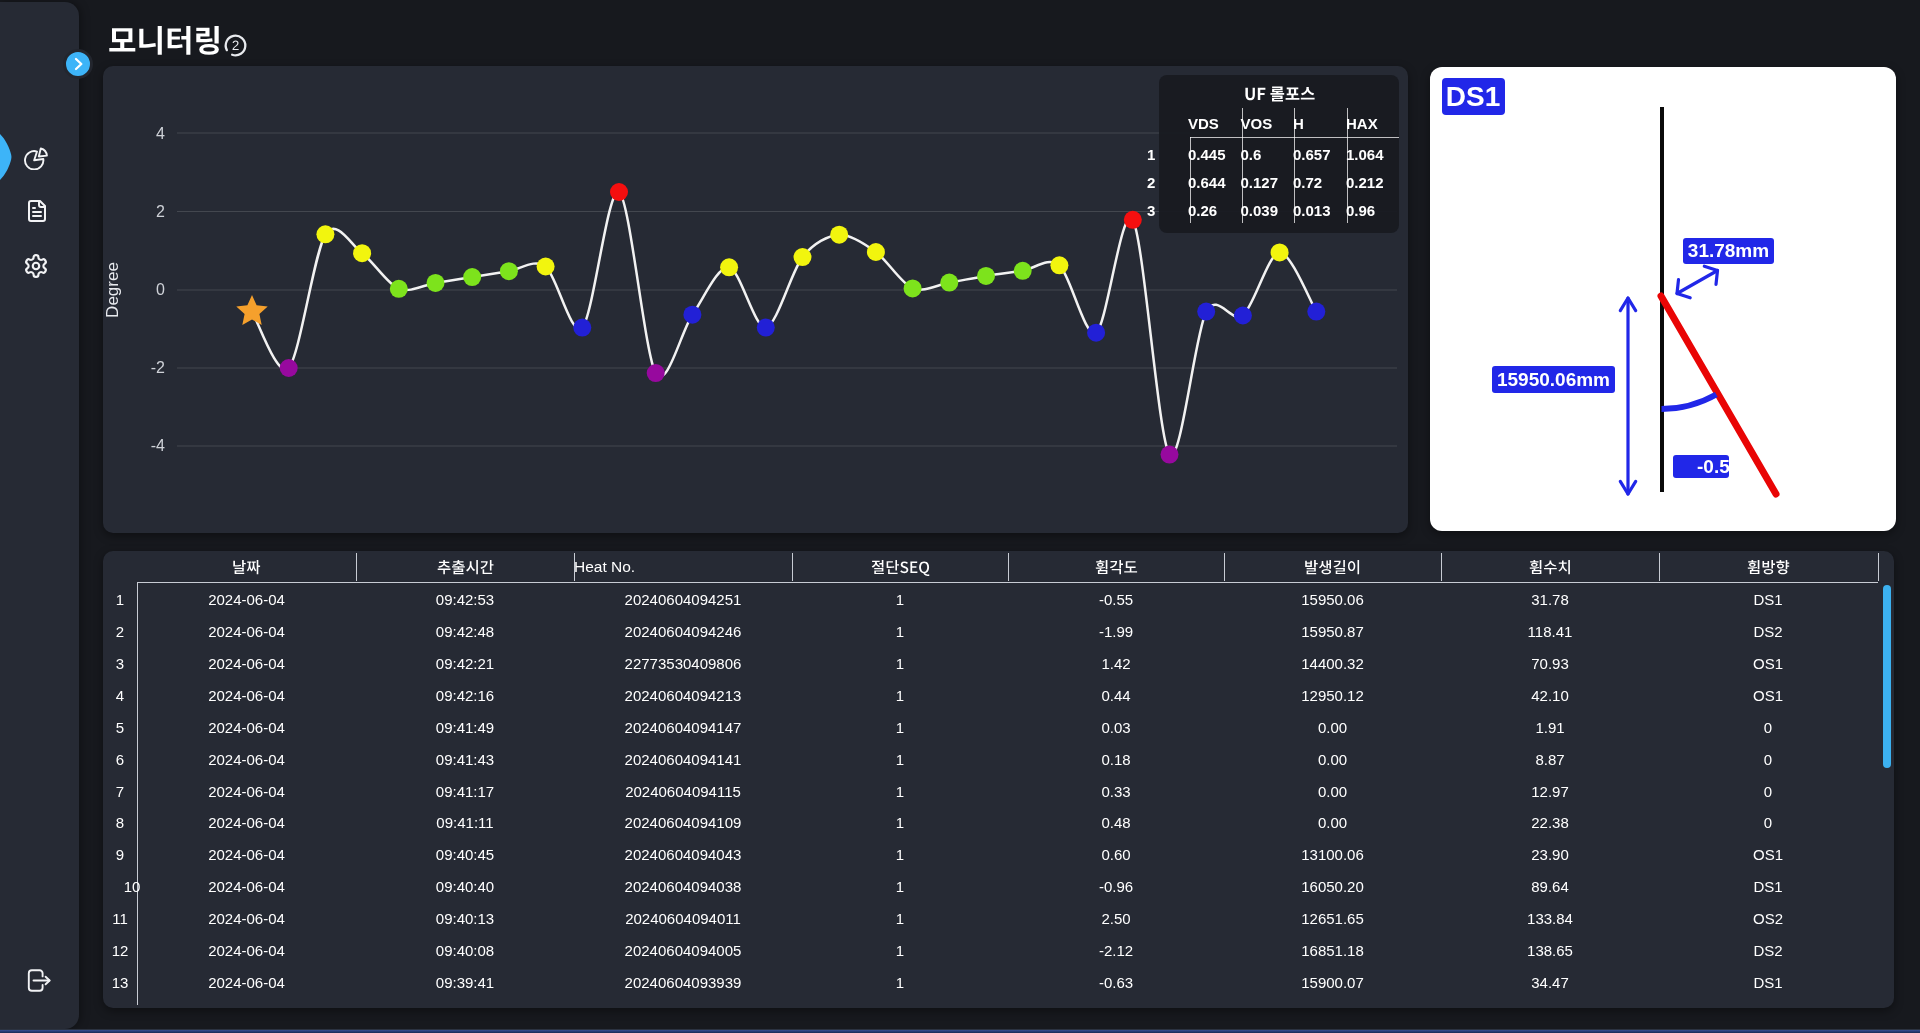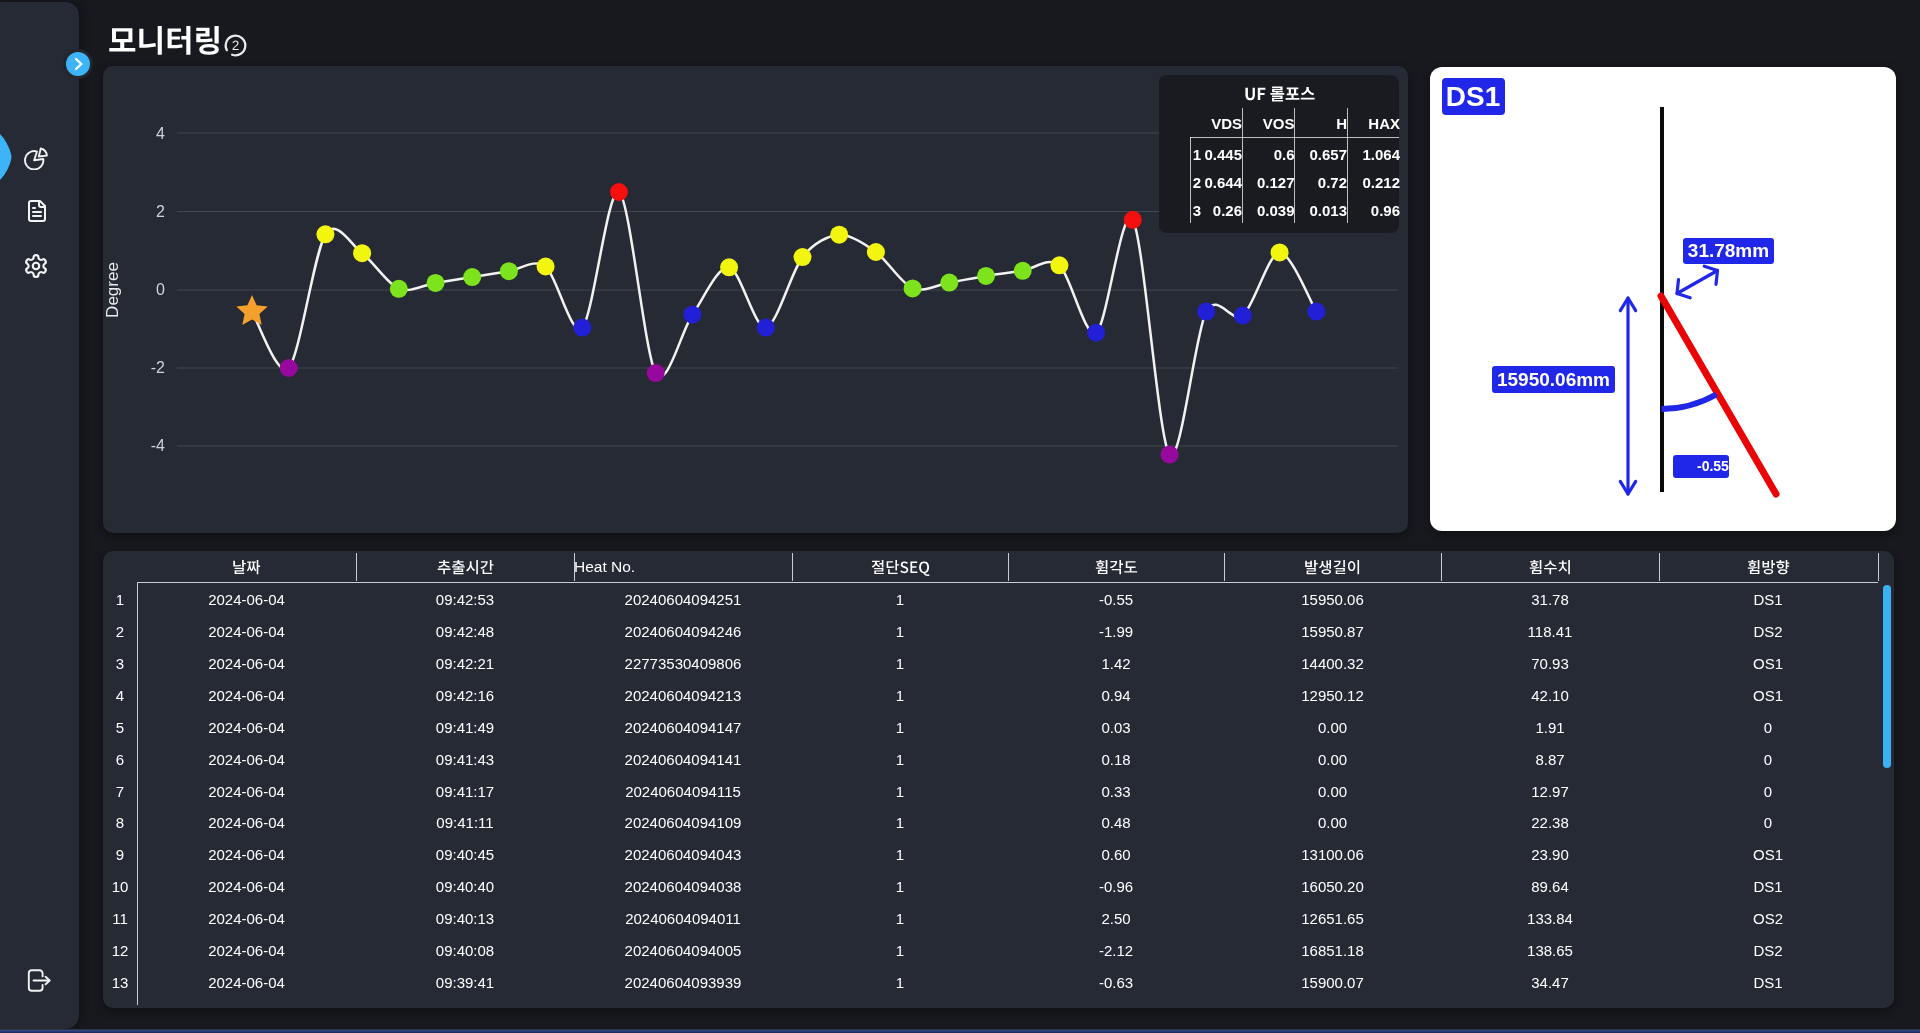--- a/index.html
+++ b/index.html
@@ -9,21 +9,21 @@
 #sidebar { position:absolute; left:0; top:2px; width:79px; height:1027px;
   background:#262a34; border-radius:0 14px 14px 0; box-shadow:2px 0 8px rgba(0,0,0,0.35); }
 #sideind { position:absolute; left:0; top:120px; }
 #bluebtn { position:absolute; left:63px; top:49px; width:30px; height:30px;
   border-radius:50%; background:#3db4f8; border:3px solid #23262e;
   display:flex; align-items:center; justify-content:center; z-index:5; }
 #chartpanel { position:absolute; left:103px; top:66px; width:1305px; height:467px;
   background:#262a34; border-radius:10px; box-shadow:0 3px 10px rgba(0,0,0,0.4); }
 #uftable { position:absolute; left:1159px; top:75px; width:240px; height:158px;
   background:rgba(24,26,33,0.95); border-radius:8px; z-index:4; }
-.ufc { position:absolute; width:54px; text-align:right; font-size:15px;
+.ufc { position:absolute; width:54px; text-align:left; font-size:15px;
   font-weight:bold; color:#fff; z-index:6; }
 #ds1panel { position:absolute; left:1430px; top:67px; width:466px; height:464px;
   background:#ffffff; border-radius:12px; box-shadow:0 3px 10px rgba(0,0,0,0.4); }
 #tablewrap { position:absolute; left:103px; top:551px; width:1791px; height:457px;
   background:#262a34; border-radius:10px; box-shadow:0 3px 10px rgba(0,0,0,0.4); color:#fff; }
 .hcell { position:absolute; top:0; height:31px; line-height:31px; 
   font-size:15.5px; font-weight:400; color:#fff; }
 .hsep { position:absolute; top:2px; height:28px; width:1px; background:#c8ccd4; }
 .rnum { position:absolute; width:34px; text-align:center; font-size:15px; color:#fff; }
 .dcell { position:absolute; text-align:center; font-size:15px; color:#fff; }
@@ -172,21 +172,21 @@
     <path d="M190.3 243.6 L198 231 L205.7 243.6"></path>
     <path d="M190.3 414.4 L198 427 L205.7 414.4"></path>
     <line x1="247" y1="226.5" x2="287.5" y2="203.5"></line>
     <path d="M248.5 212.6 L247 226.5 L260.2 230.8"></path>
     <path d="M286 217.4 L287.5 203.5 L274.3 199.2"></path>
   </g>
   <path d="M 231.5 342 A 113 113 0 0 0 286.3 327.5" fill="none" stroke="#2127e8" stroke-width="6"></path>
 </svg>
 <div class="blab" style="left:62px;top:299px;width:123px;height:27px;line-height:27px;font-size:19px;">15950.06mm</div>
 <div class="blab" style="left:253px;top:171px;width:91px;height:26px;line-height:26px;font-size:19px;">31.78mm</div>
-<div class="blab" style="left:243px;top:388px;width:56px;height:23px;line-height:23px;font-size:14px;padding-left:24px;">-0.55°</div>
+<div class="blab" style="left:243px;top:388px;width:56px;height:23px;line-height:23px;font-size:19px;padding-left:24px;">-0.55°</div>
 </div>
 
 <div id="tablewrap">
 <div class="hsep" style="left:253px"></div>
 <div class="hsep" style="left:471px"></div>
 <div class="hsep" style="left:689px"></div>
 <div class="hsep" style="left:905px"></div>
 <div class="hsep" style="left:1121px"></div>
 <div class="hsep" style="left:1338px"></div>
 <div class="hsep" style="left:1556px"></div>
@@ -219,21 +219,21 @@
 <div class="dcell" style="left:689px;top:104px;width:216px">1</div>
 <div class="dcell" style="left:905px;top:104px;width:216px">1.42</div>
 <div class="dcell" style="left:1121px;top:104px;width:217px">14400.32</div>
 <div class="dcell" style="left:1338px;top:104px;width:218px">70.93</div>
 <div class="dcell" style="left:1556px;top:104px;width:218px">OS1</div>
 <div class="rnum" style="left:0;top:136px">4</div>
 <div class="dcell" style="left:34px;top:136px;width:219px">2024-06-04</div>
 <div class="dcell" style="left:253px;top:136px;width:218px">09:42:16</div>
 <div class="dcell" style="left:471px;top:136px;width:218px">20240604094213</div>
 <div class="dcell" style="left:689px;top:136px;width:216px">1</div>
-<div class="dcell" style="left:905px;top:136px;width:216px">0.94</div>
+<div class="dcell" style="left:905px;top:136px;width:216px">0.44</div>
 <div class="dcell" style="left:1121px;top:136px;width:217px">12950.12</div>
 <div class="dcell" style="left:1338px;top:136px;width:218px">42.10</div>
 <div class="dcell" style="left:1556px;top:136px;width:218px">OS1</div>
 <div class="rnum" style="left:0;top:168px">5</div>
 <div class="dcell" style="left:34px;top:168px;width:219px">2024-06-04</div>
 <div class="dcell" style="left:253px;top:168px;width:218px">09:41:49</div>
 <div class="dcell" style="left:471px;top:168px;width:218px">20240604094147</div>
 <div class="dcell" style="left:689px;top:168px;width:216px">1</div>
 <div class="dcell" style="left:905px;top:168px;width:216px">0.03</div>
 <div class="dcell" style="left:1121px;top:168px;width:217px">0.00</div>
@@ -268,21 +268,21 @@
 <div class="dcell" style="left:1556px;top:263px;width:218px">0</div>
 <div class="rnum" style="left:0;top:295px">9</div>
 <div class="dcell" style="left:34px;top:295px;width:219px">2024-06-04</div>
 <div class="dcell" style="left:253px;top:295px;width:218px">09:40:45</div>
 <div class="dcell" style="left:471px;top:295px;width:218px">20240604094043</div>
 <div class="dcell" style="left:689px;top:295px;width:216px">1</div>
 <div class="dcell" style="left:905px;top:295px;width:216px">0.60</div>
 <div class="dcell" style="left:1121px;top:295px;width:217px">13100.06</div>
 <div class="dcell" style="left:1338px;top:295px;width:218px">23.90</div>
 <div class="dcell" style="left:1556px;top:295px;width:218px">OS1</div>
-<div class="rnum" style="left:0;top:327px">10</div>
+<div class="rnum" style="left:12px;top:327px">10</div>
 <div class="dcell" style="left:34px;top:327px;width:219px">2024-06-04</div>
 <div class="dcell" style="left:253px;top:327px;width:218px">09:40:40</div>
 <div class="dcell" style="left:471px;top:327px;width:218px">20240604094038</div>
 <div class="dcell" style="left:689px;top:327px;width:216px">1</div>
 <div class="dcell" style="left:905px;top:327px;width:216px">-0.96</div>
 <div class="dcell" style="left:1121px;top:327px;width:217px">16050.20</div>
 <div class="dcell" style="left:1338px;top:327px;width:218px">89.64</div>
 <div class="dcell" style="left:1556px;top:327px;width:218px">DS1</div>
 <div class="rnum" style="left:0;top:359px">11</div>
 <div class="dcell" style="left:34px;top:359px;width:219px">2024-06-04</div>

